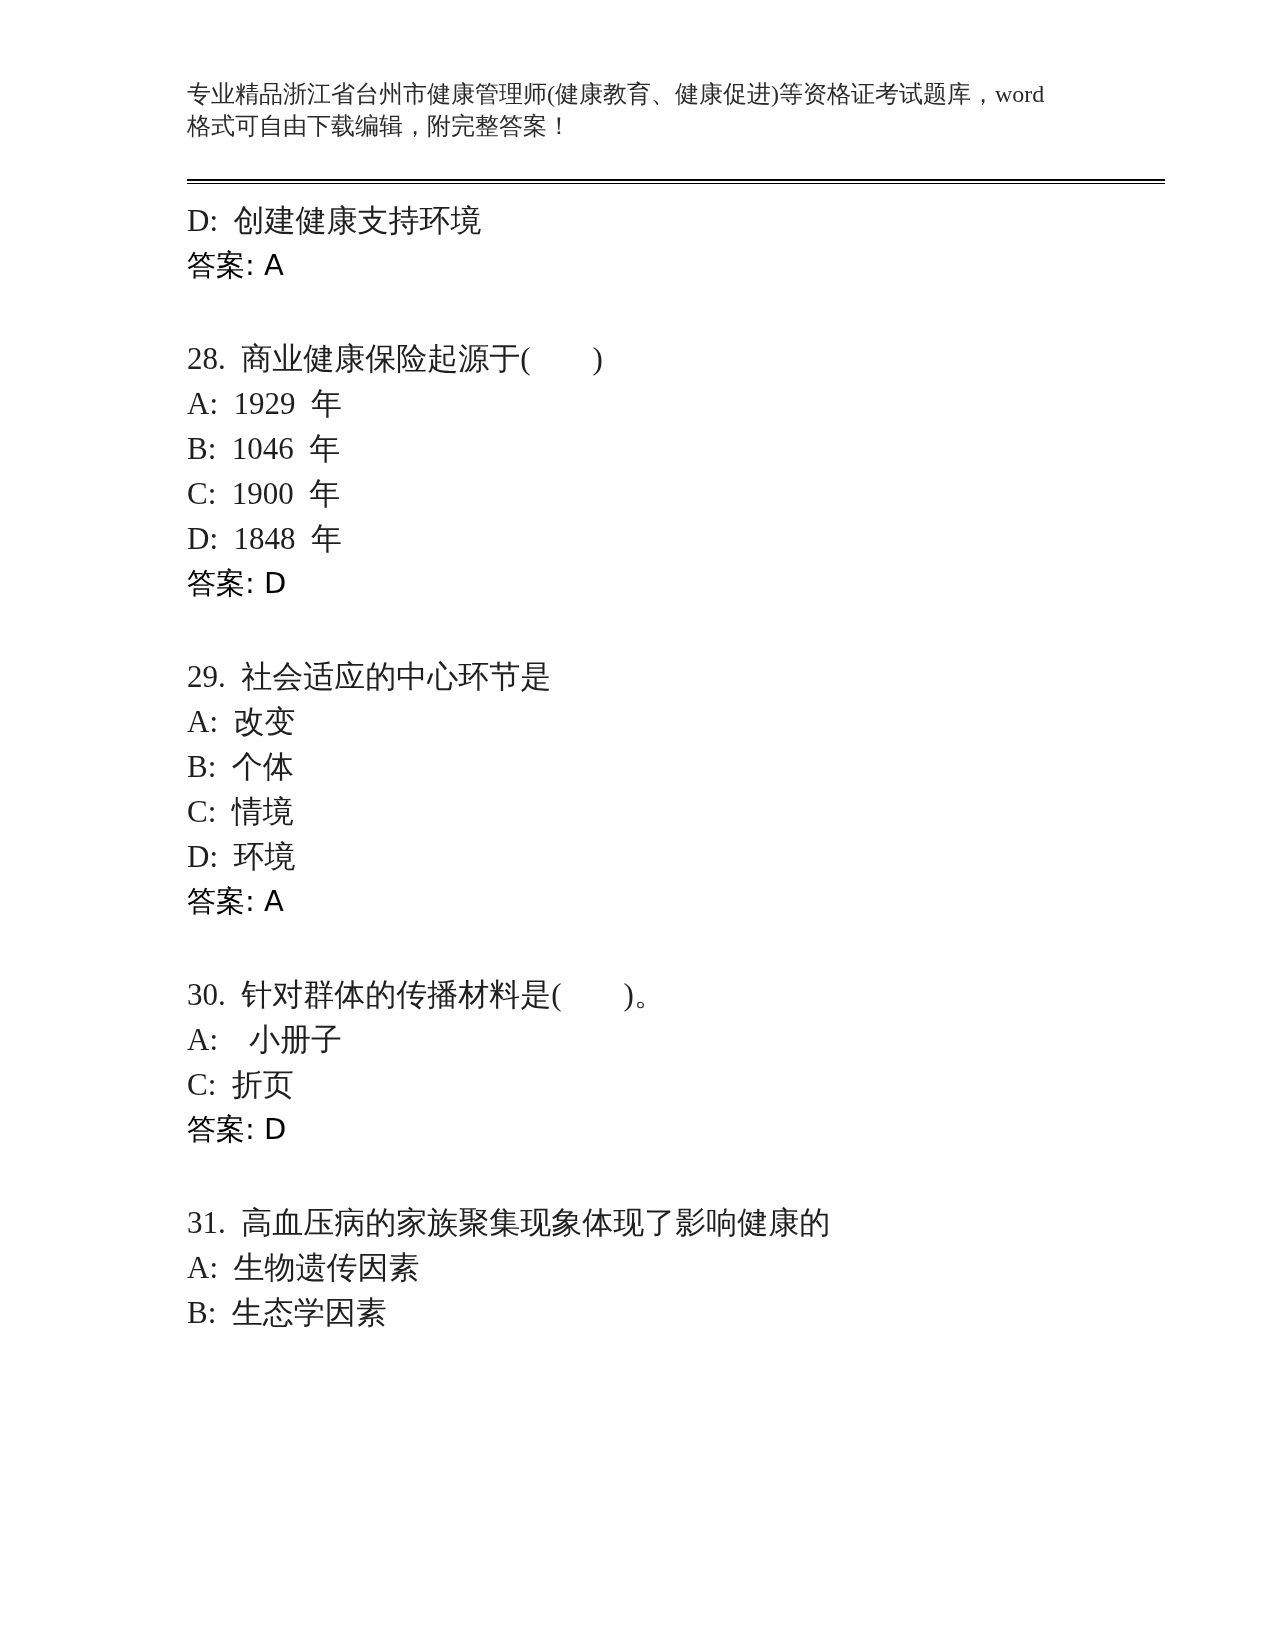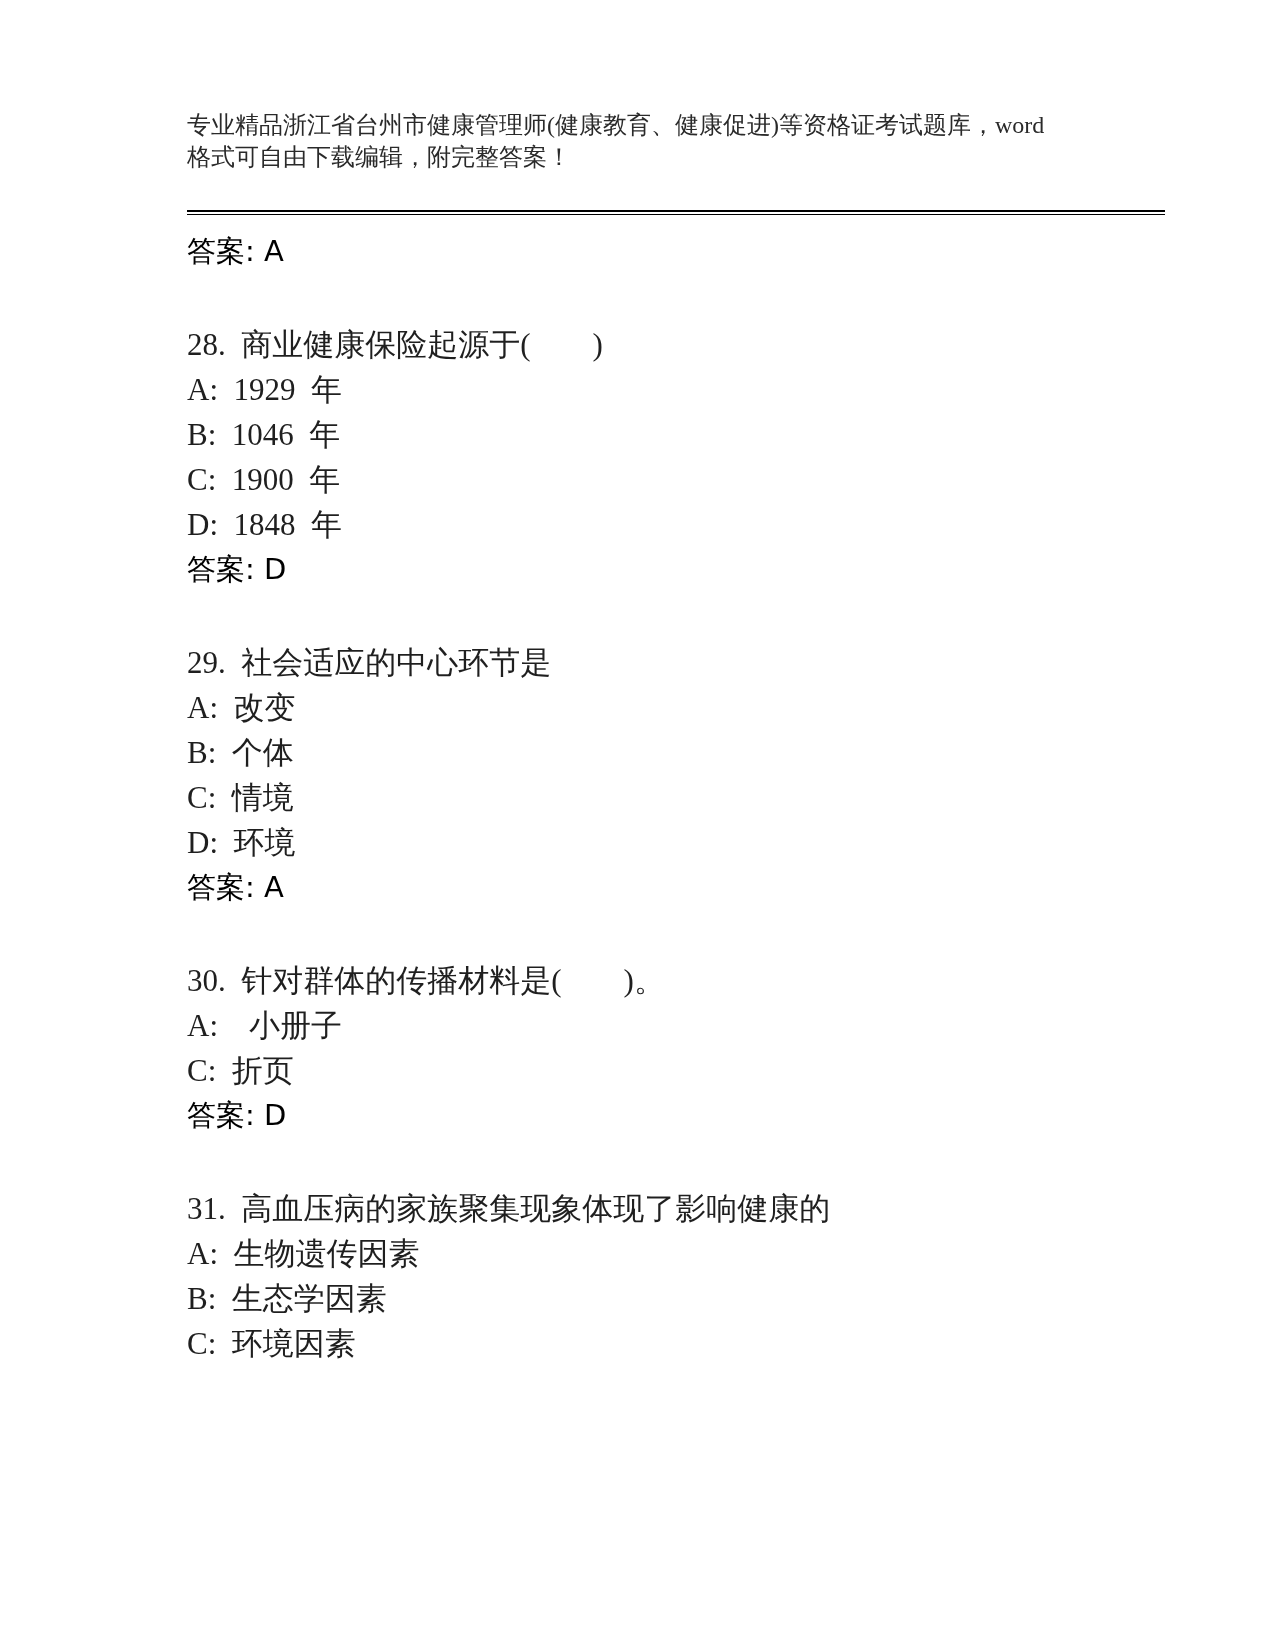--- a/index.html
+++ b/index.html
@@ -12,21 +12,20 @@
     height: 1650px;
     position: relative;
     font-family: "Liberation Serif", serif;
     color: #1f1f1f;
     overflow: hidden;
   }
   .page {
     position: absolute;
     inset: 0;
     background: #ffffff;
-    margin-top: 31px;
   }
   .header {
     position: absolute;
     left: 187px;
     top: 78px;
     width: 978px;
     font-size: 24px;
     line-height: 32px;
     color: #2a2a2a;
   }
@@ -72,20 +71,21 @@
 
   <div class="header">
     <div class="header-line">专业精品浙江省台州市健康管理师(健康教育、健康促进)等资格证考试题库，word</div>
     <div class="header-line">格式可自由下载编辑，附完整答案！</div>
     <div class="header-rule"></div>
   </div>
 
   <div class="doc-body">
 
     <div class="qblock first">
+      <div class="line">D:  创建健康支持环境</div>
       <div class="line answer-line">答案: A</div>
     </div>
 
     <div class="qblock">
       <div class="line">28.  商业健康保险起源于(　　)</div>
       <div class="line">A:  1929  年</div>
       <div class="line">B:  1046  年</div>
       <div class="line">C:  1900  年</div>
       <div class="line">D:  1848  年</div>
       <div class="line answer-line">答案: D</div>
@@ -104,17 +104,16 @@
       <div class="line">30.  针对群体的传播材料是(　　)。</div>
       <div class="line">A:    小册子</div>
       <div class="line">C:  折页</div>
       <div class="line answer-line">答案: D</div>
     </div>
 
     <div class="qblock">
       <div class="line">31.  高血压病的家族聚集现象体现了影响健康的</div>
       <div class="line">A:  生物遗传因素</div>
       <div class="line">B:  生态学因素</div>
-      <div class="line">C:  环境因素</div>
     </div>
 
   </div>
 </div>
 
 </body></html>

